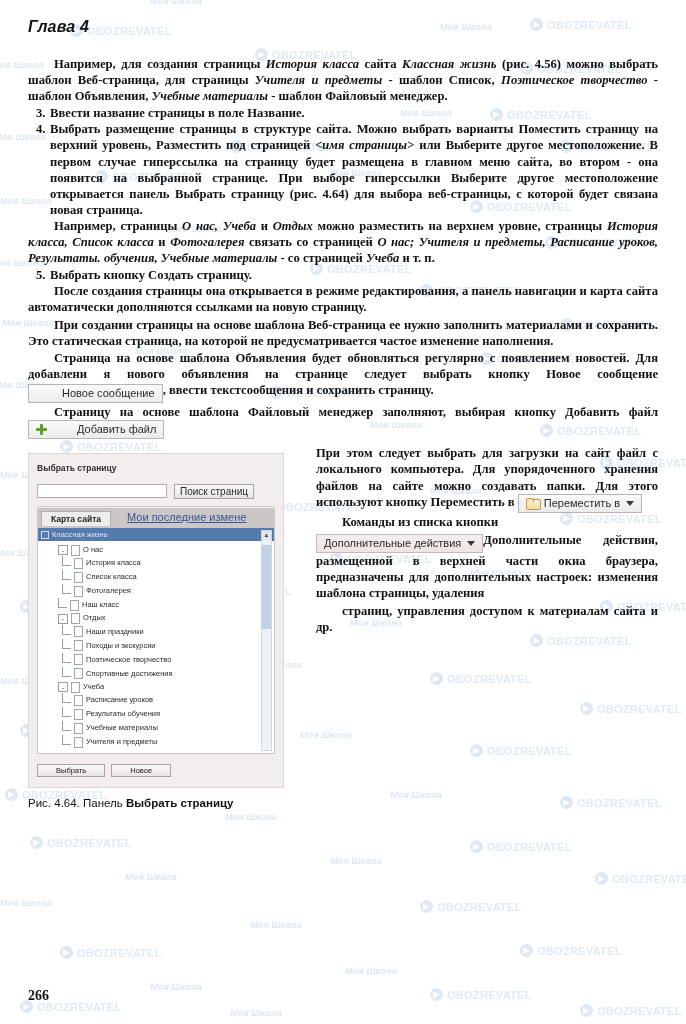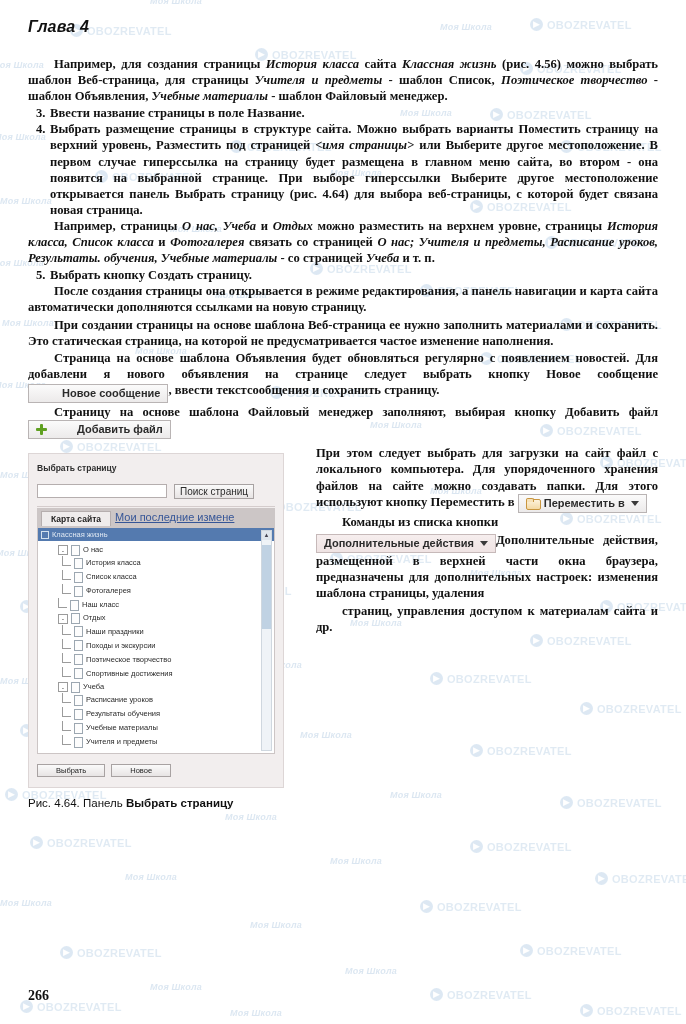--- a/index.html
+++ b/index.html
@@ -88,21 +88,21 @@
   #leftcol{width:278px;flex:none;}
   #rightcol{flex:1;}
 
   #rightcol p.body{font-size:12.6px;line-height:16.4px;}
 
   
   .chip{
     display:inline-flex;align-items:center;gap:4px;
     vertical-align:-3px;
     font-family:"Liberation Sans","DejaVu Sans",sans-serif;
-    font-weight:bold;font-style:normal;
+    font-weight:normal;font-style:normal;
     font-size:11px;
     color:#2b2b2b;
     background:linear-gradient(#fbfbfb,#eceaea);
     border:1px solid #b9b4b4;
     padding:2px 7px;
     box-sizing:border-box;
     line-height:13px;
   }
   .chip.pinkish{
     background:linear-gradient(#f6eeee,#efe3e3);
@@ -156,21 +156,21 @@
   }
   .shot-input{
     width:128px;height:12px;background:#fff;border:1px solid #b6aeae;
   }
   .shot-searchbtn{
     font-size:10px;color:#2b2b2b;background:linear-gradient(#fafafa,#e8e4e4);
     border:1px solid #a9a2a2;padding:1px 5px;text-align:center;
   }
   .shot-rule{height:1px;background:#d6cccc;margin:0 0 1px 0;}
   .shot-tabs{
-    display:flex;align-items:center;gap:4px;
+    display:flex;align-items:center;gap:16px;
     background:#cdc6c6;padding:3px 4px 2px 4px;
   }
   .shot-tab-active{
     background:#f0ecec;border:1px solid #b6aeae;border-bottom:none;
     font-size:8.5px;font-weight:bold;color:#222;padding:2px 9px;
   }
   .shot-tab-link{
     font-size:11px;color:#2f56a8;text-decoration:underline;padding-bottom:3px;
   }
   .shot-body{

